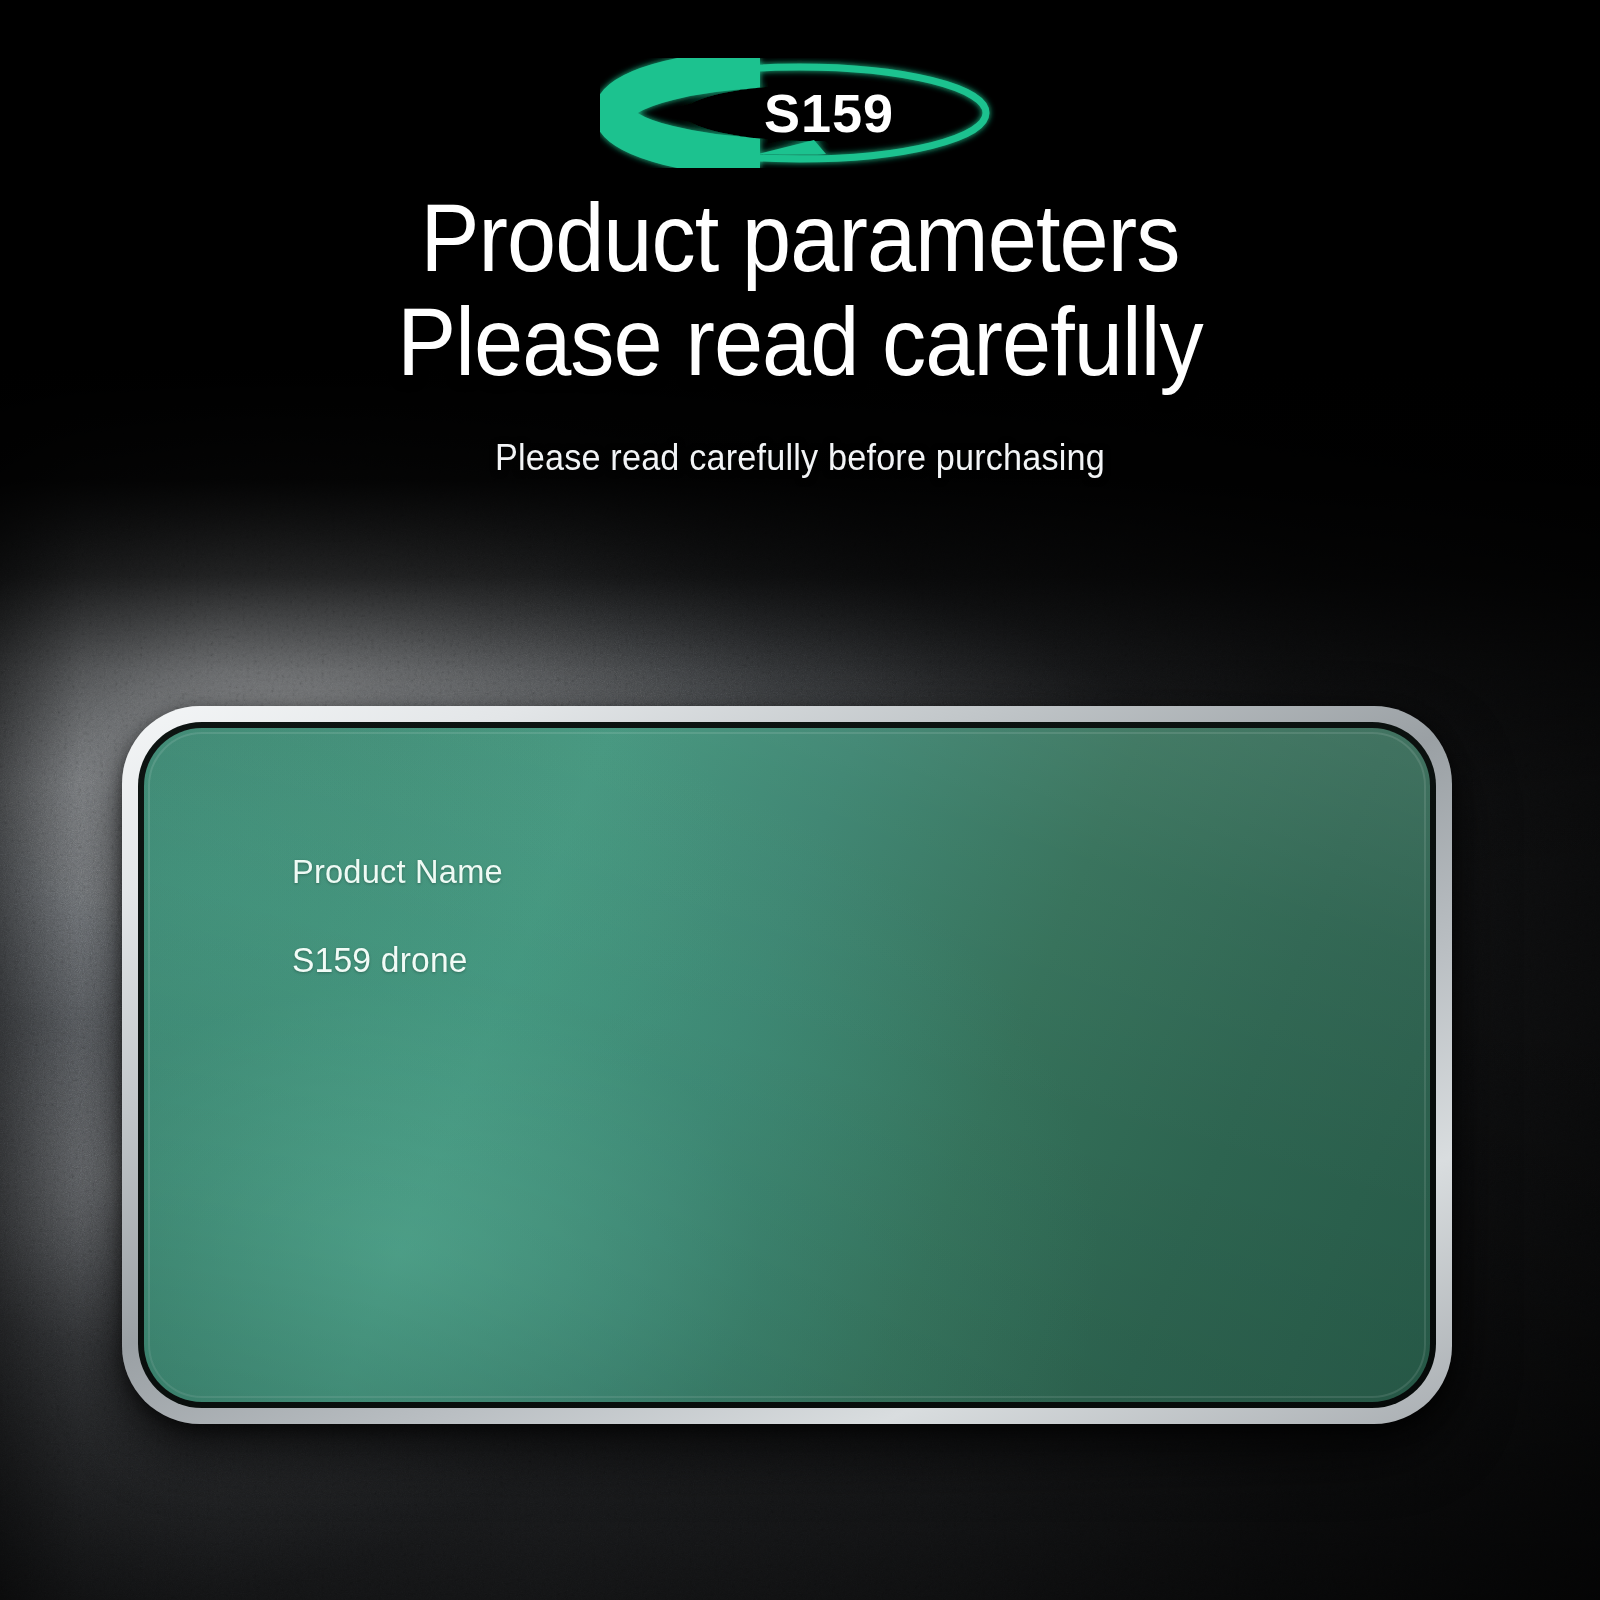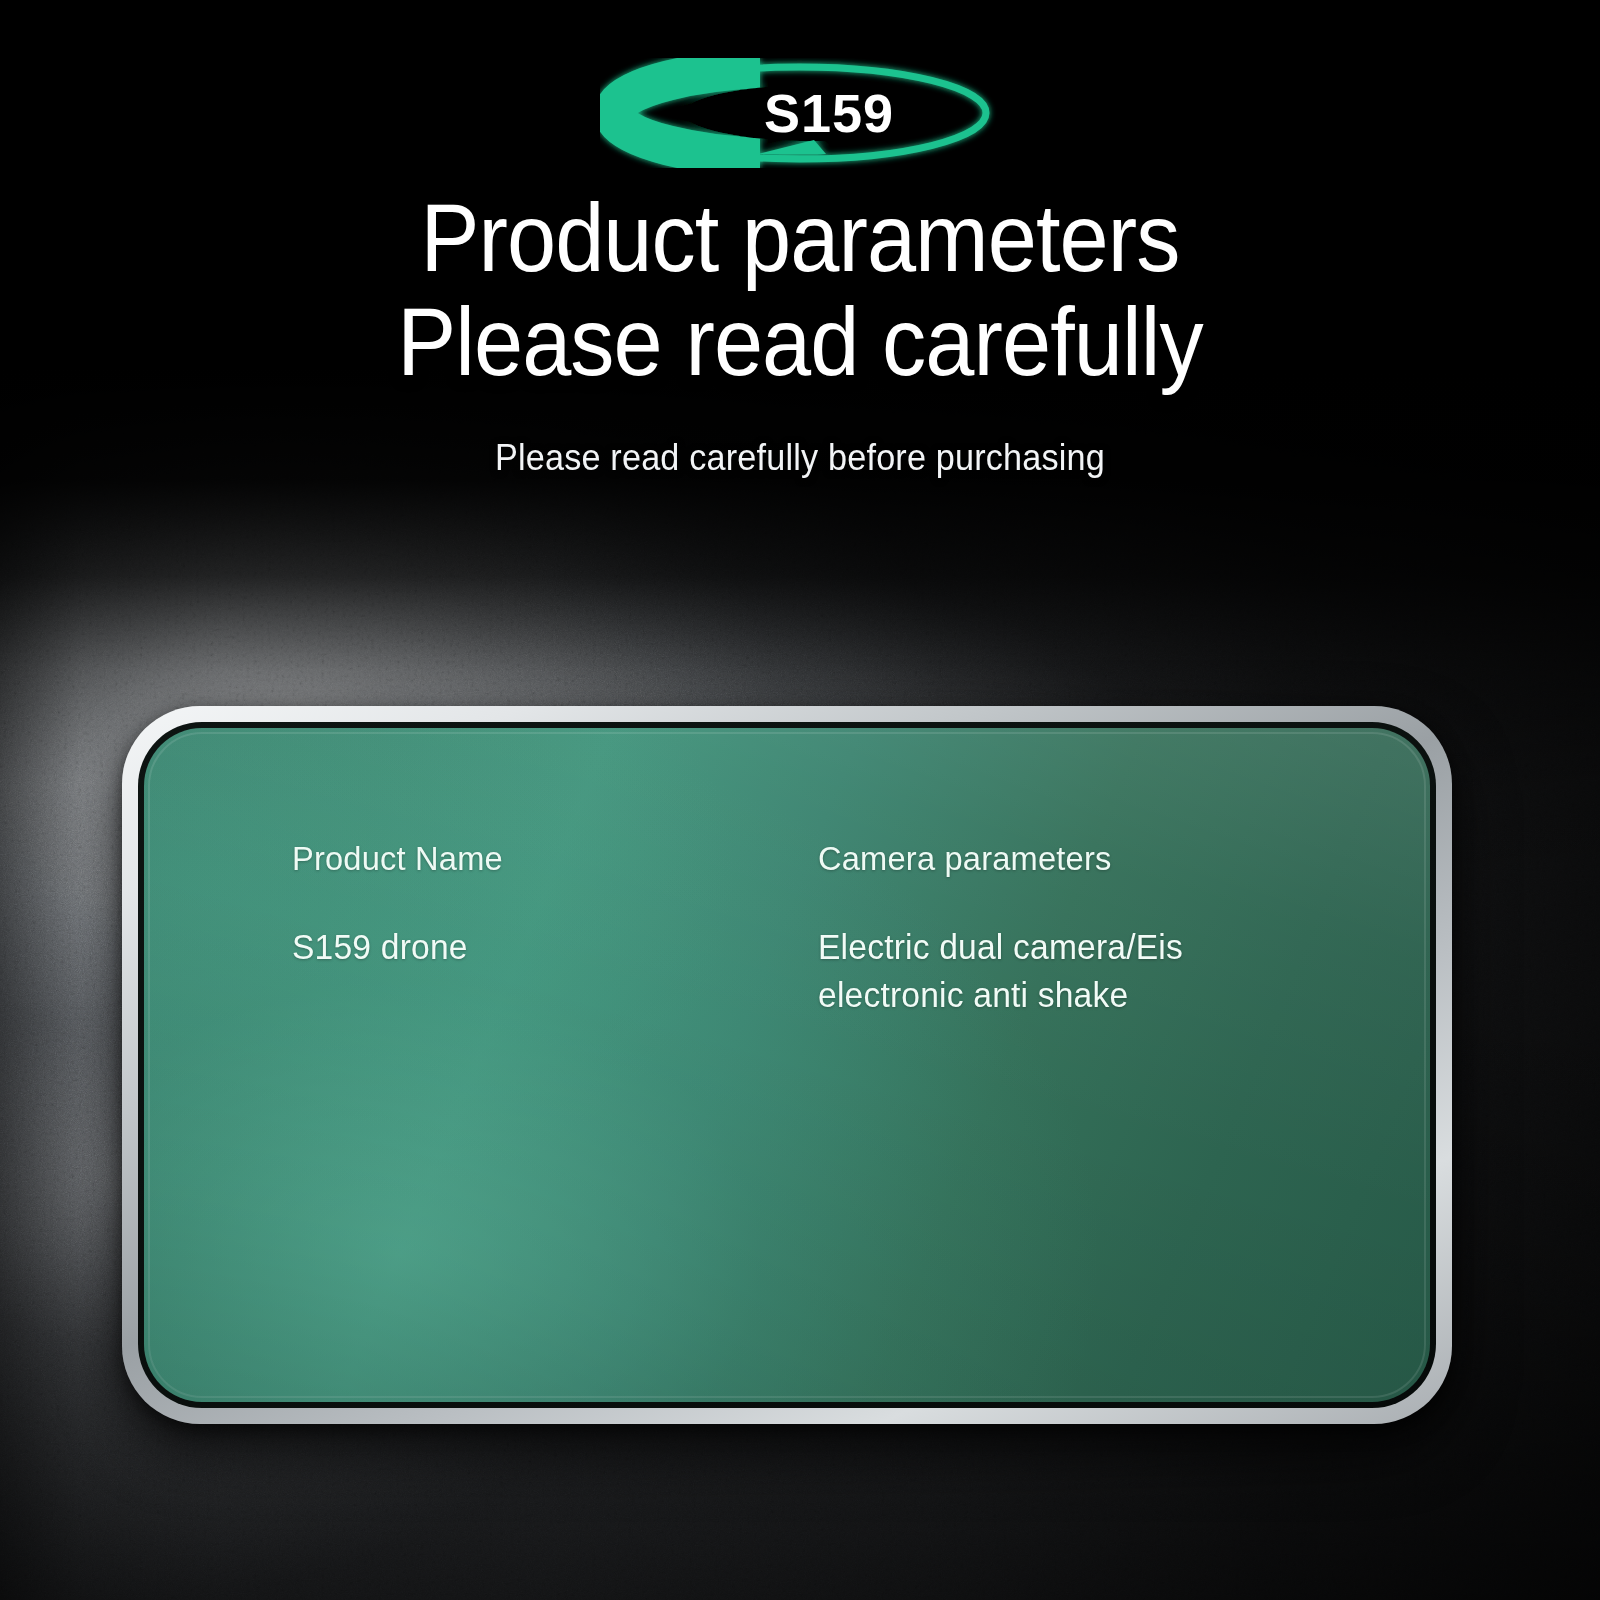--- a/index.html
+++ b/index.html
@@ -239,27 +239,26 @@
       rgba(255,255,255,0.0) 48%,
       rgba(0,0,0,0.06) 78%,
       rgba(0,0,0,0.14) 100%);
     pointer-events: none;
   }
 
   
   .spec-grid {
     position: absolute;
     left: 148px;
-    top: 109px;
+    top: 122px;
     right: 70px;
     display: grid;
     grid-template-columns: 490px 1fr;
     grid-row-gap: 122px;
     z-index: 3;
-    gap: 36px;
   }
   .spec-cell { }
   .spec-label {
     font-family: "Liberation Sans Narrow", "Liberation Sans", "DejaVu Sans", sans-serif;
     font-size: 34px;
     line-height: 1.28;
     color: #eefaf4;
     letter-spacing: 0.2px;
     transform: scaleX(0.96);
     transform-origin: left center;
@@ -365,25 +364,20 @@
         <div class="card-inner-ring"></div>
         <div class="card-sheen"></div>
 
         <div class="spec-grid">
 
           <div class="spec-cell">
             <div class="spec-label">Product Name</div>
             <div class="spec-value">S159 drone</div>
           </div>
 
-          <div class="spec-cell">
-            <div class="spec-label">Camera parameters</div>
-            <div class="spec-value">Electric dual camera/Eis
-electronic anti shake</div>
-          </div>
 
 
 
         </div>
       </div>
     </div>
   </div>
 
 </div>
 

